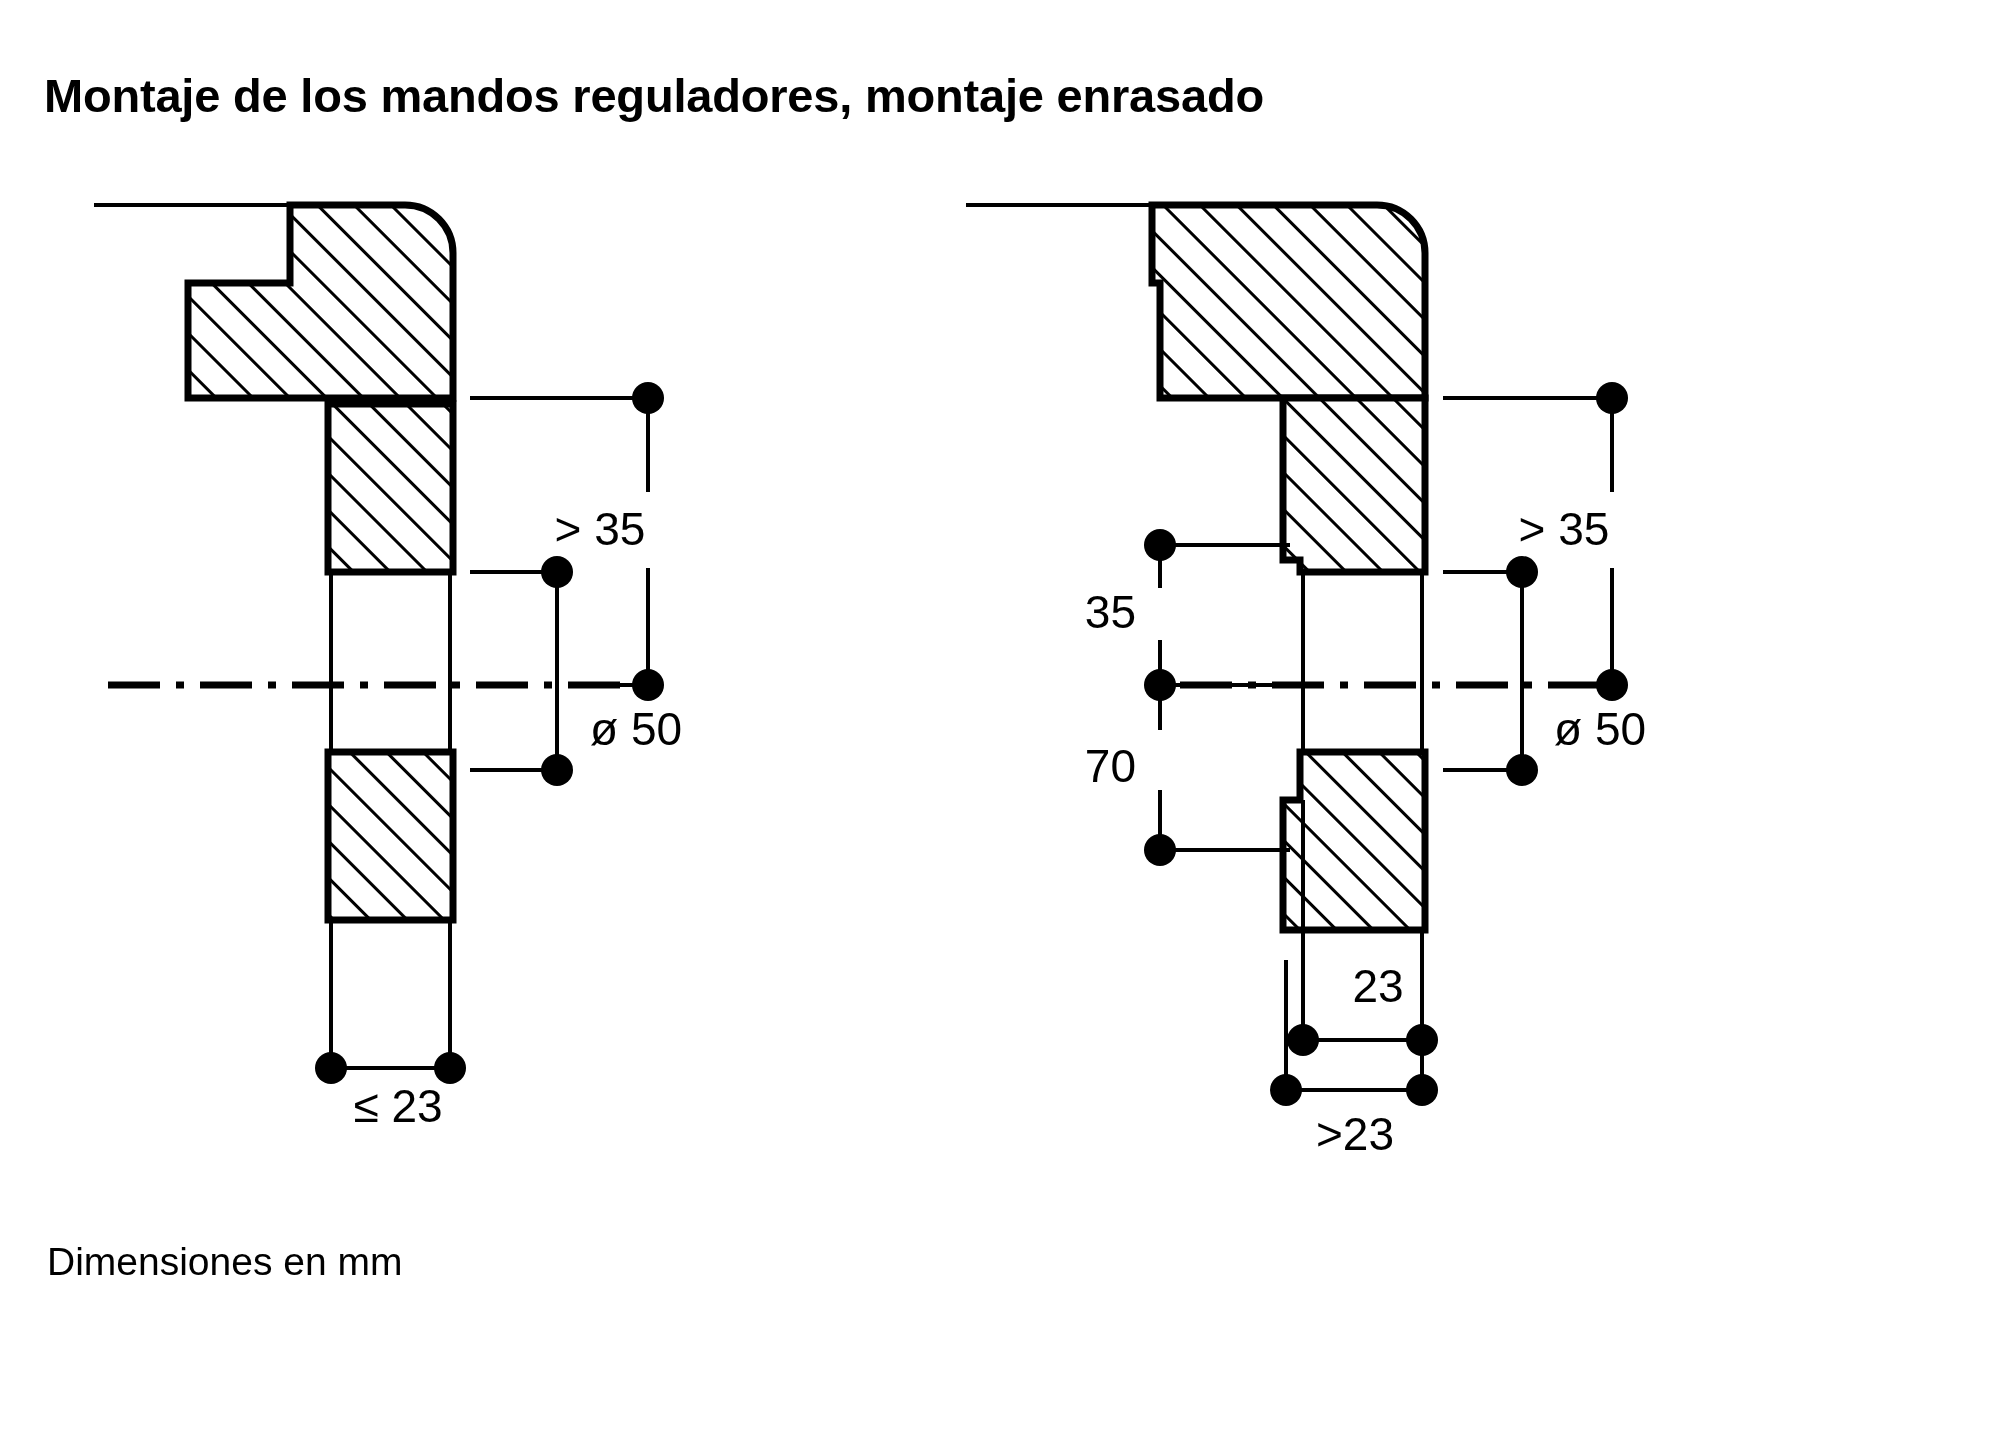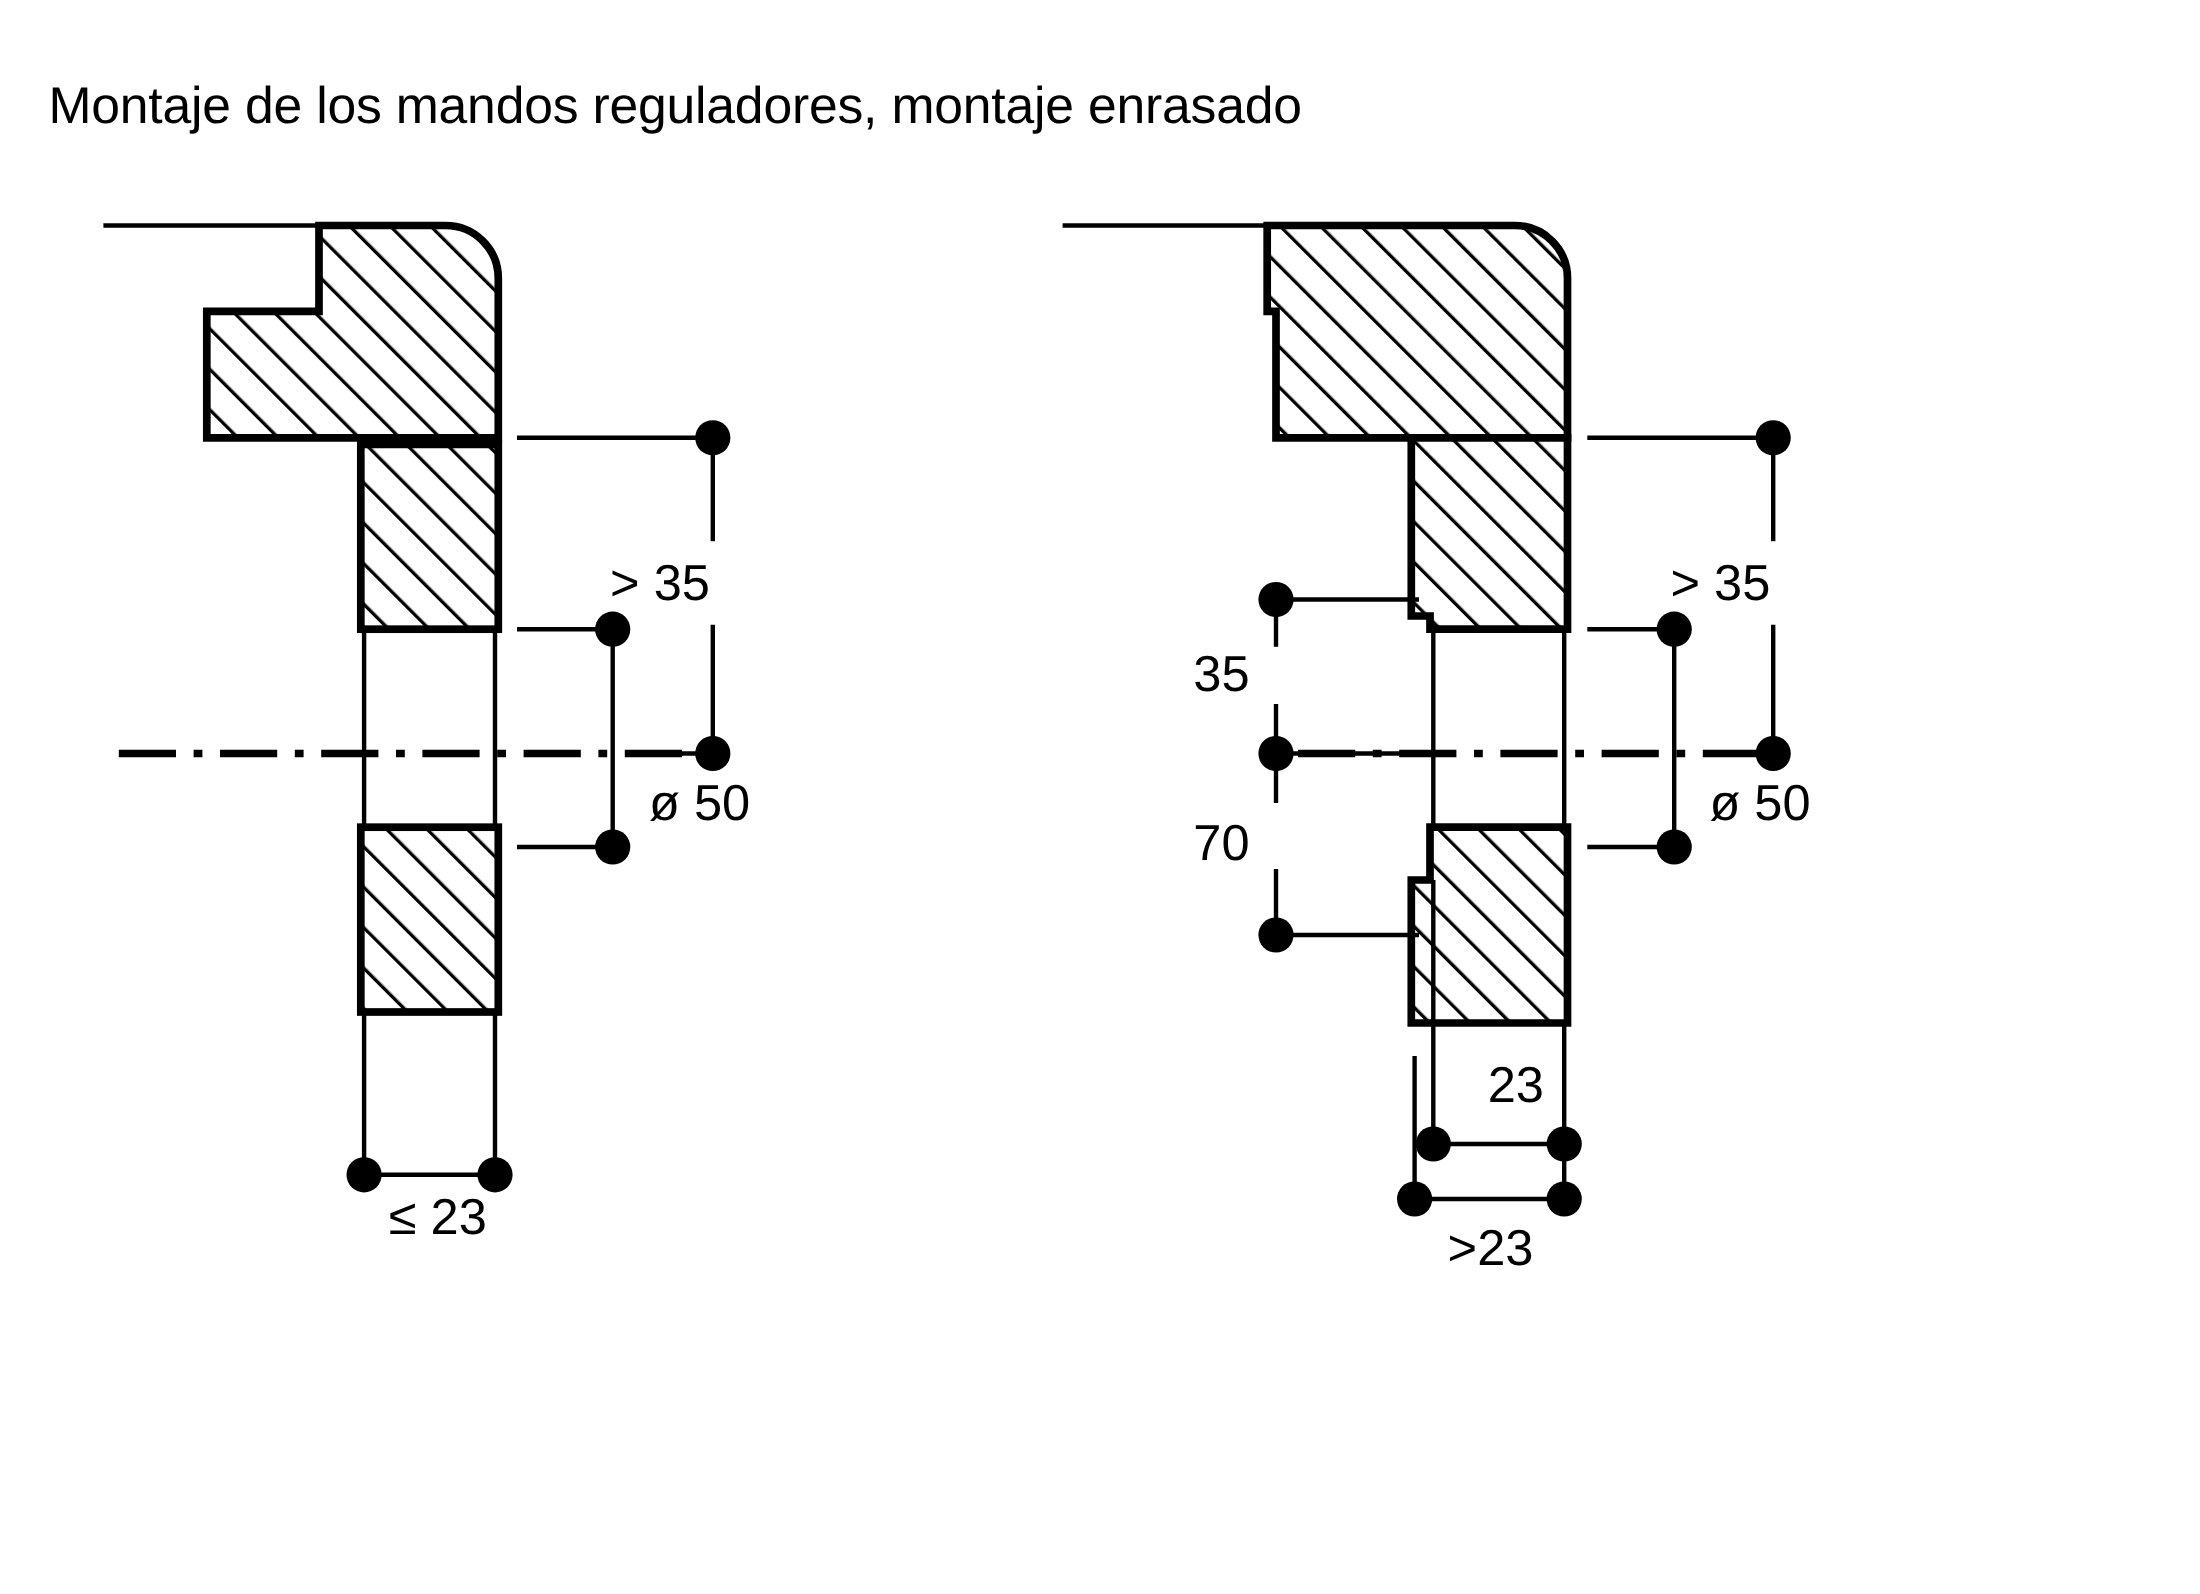--- a/index.html
+++ b/index.html
@@ -19,21 +19,21 @@
     position: relative;
     width: 2000px;
     height: 1449px;
     background: #ffffff;
   }
   .page-title {
     position: absolute;
     left: 44px;
     top: 72px;
     font-size: 47px;
-    font-weight: normal;
+    font-weight: bold;
     letter-spacing: -0.2px;
     white-space: nowrap;
     line-height: 1;
     text-align: right;
   }
   .footnote {
     position: absolute;
     left: 47px;
     top: 1242px;
     font-size: 39px;
@@ -209,14 +209,15 @@
 
       <text class="dim-label" x="1136" y="628" text-anchor="end">35</text>
       <text class="dim-label" x="1136" y="782" text-anchor="end">70</text>
       <text class="dim-label" x="1564" y="545" text-anchor="middle">&gt; 35</text>
       <text class="dim-label" x="1554" y="745" text-anchor="start">ø 50</text>
       <text class="dim-label" x="1378" y="1002" text-anchor="middle">23</text>
       <text class="dim-label" x="1355" y="1150" text-anchor="middle">&gt;23</text>
     </g>
   </svg>
 
+  <div class="footnote">Dimensiones en mm</div>
 
 </div>
 
 </body></html>

